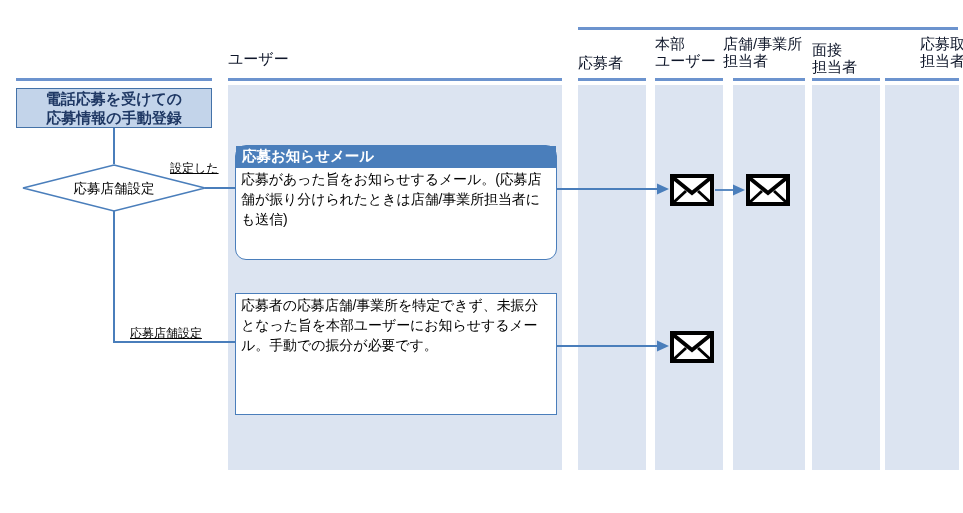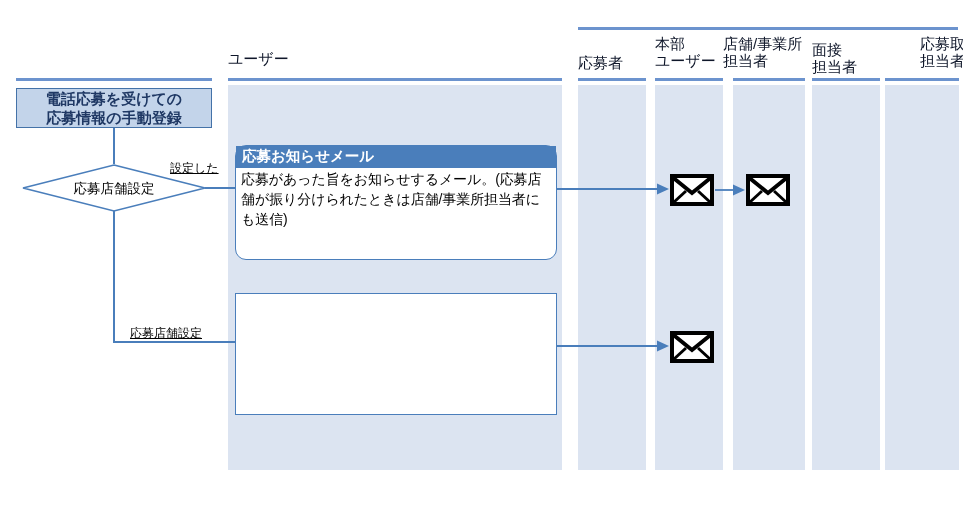--- a/index.html
+++ b/index.html
@@ -227,20 +227,21 @@
   <div class="envelope" style="left:746px; top:174px;">
     <svg width="44" height="32" viewBox="0 0 44 32" aria-hidden="true">
       <rect x="2" y="2" width="40" height="28" fill="#FFFFFF" stroke="#000000" stroke-width="4"></rect>
       <polyline points="3.5,4 22,19 40.5,4" fill="none" stroke="#000000" stroke-width="4"></polyline>
       <line x1="3.5" y1="28.5" x2="16" y2="17" stroke="#000000" stroke-width="3"></line>
       <line x1="40.5" y1="28.5" x2="28" y2="17" stroke="#000000" stroke-width="3"></line>
     </svg>
   </div>
 
   <div class="mail-card" style="left:235px; top:293px; width:322px; height:122px;">
+    <div class="mail-card-body">応募者の応募店舗/事業所を特定できず、未振分となった旨を本部ユーザーにお知らせするメール。手動での振分が必要です。</div>
   </div>
 
   <svg class="arrow-svg" style="left:557px; top:337px;" width="115" height="18">
     <line x1="0" y1="9" x2="100" y2="9" stroke="#4A7EBB" stroke-width="1.8"></line>
     <polygon points="100,3.5 112,9 100,14.5" fill="#4A7EBB"></polygon>
   </svg>
 
   <div class="envelope" style="left:670px; top:331px;">
     <svg width="44" height="32" viewBox="0 0 44 32" aria-hidden="true">
       <rect x="2" y="2" width="40" height="28" fill="#FFFFFF" stroke="#000000" stroke-width="4"></rect>

